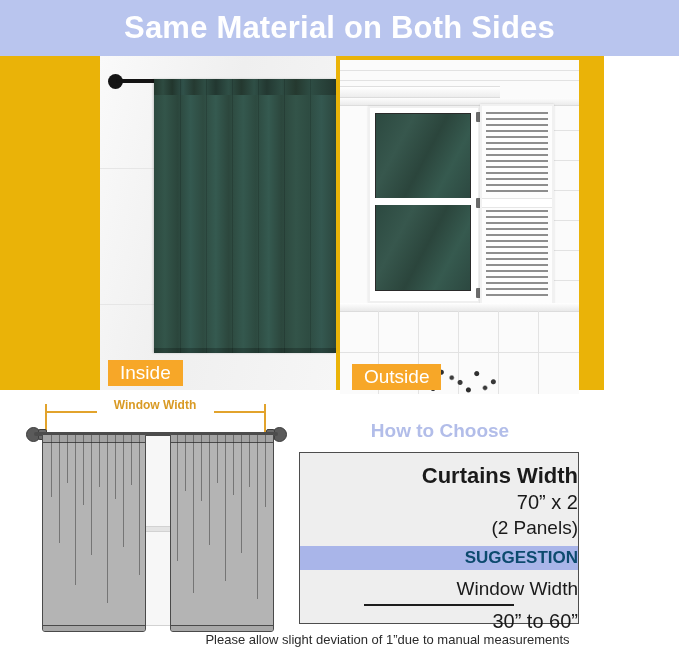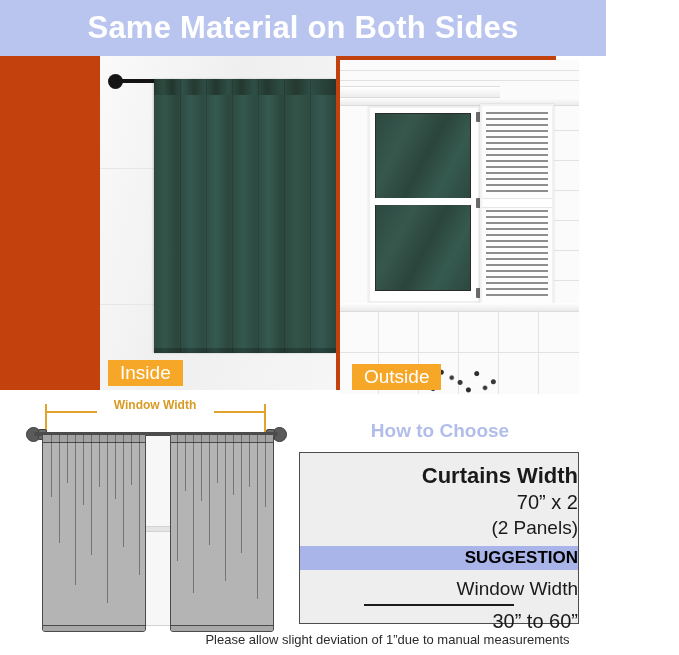--- a/index.html
+++ b/index.html
@@ -13,40 +13,41 @@
     position: relative;
     overflow: hidden;
     font-family: "Liberation Sans", sans-serif;
     color: #1a1a1a;
   }
 
   
   #header-banner {
     position: absolute;
     left: 0; top: 0;
-    width: 606px; height: 56px;
+    width: 679px; height: 56px;
     background: #b9c5ee;
     display: flex;
     align-items: center;
     justify-content: center;
   }
   #header-title {
     font-size: 31px;
     font-weight: bold;
     color: #ffffff;
     letter-spacing: 0.2px;
     white-space: nowrap;
   }
 
   
   #photo-row {
     position: absolute;
     left: 0; top: 56px;
     width: 556px; height: 334px;
-    background: #c2410c;
+    background: #eab308;
+    padding-left: 48px;
   }
 
   
   #photo-inside {
     position: absolute;
     left: 100px; top: 0px;
     width: 236px; height: 334px;
     background: #f2f2f2;
     overflow: hidden;
   }
@@ -386,21 +387,21 @@
     font-size: 20px;
     line-height: 26px;
   }
   #row-panels {
     font-size: 19px;
     line-height: 26px;
     padding-bottom: 5px;
   }
   #row-suggestion {
     background: #a9b5e9;
-    color: #000000;
+    color: #0c4a6e;
     font-size: 17px;
     font-weight: bold;
     line-height: 24px;
     height: 24px;
   }
   #row-window-width {
     font-size: 19px;
     line-height: 27px;
     padding-top: 5px;
   }

